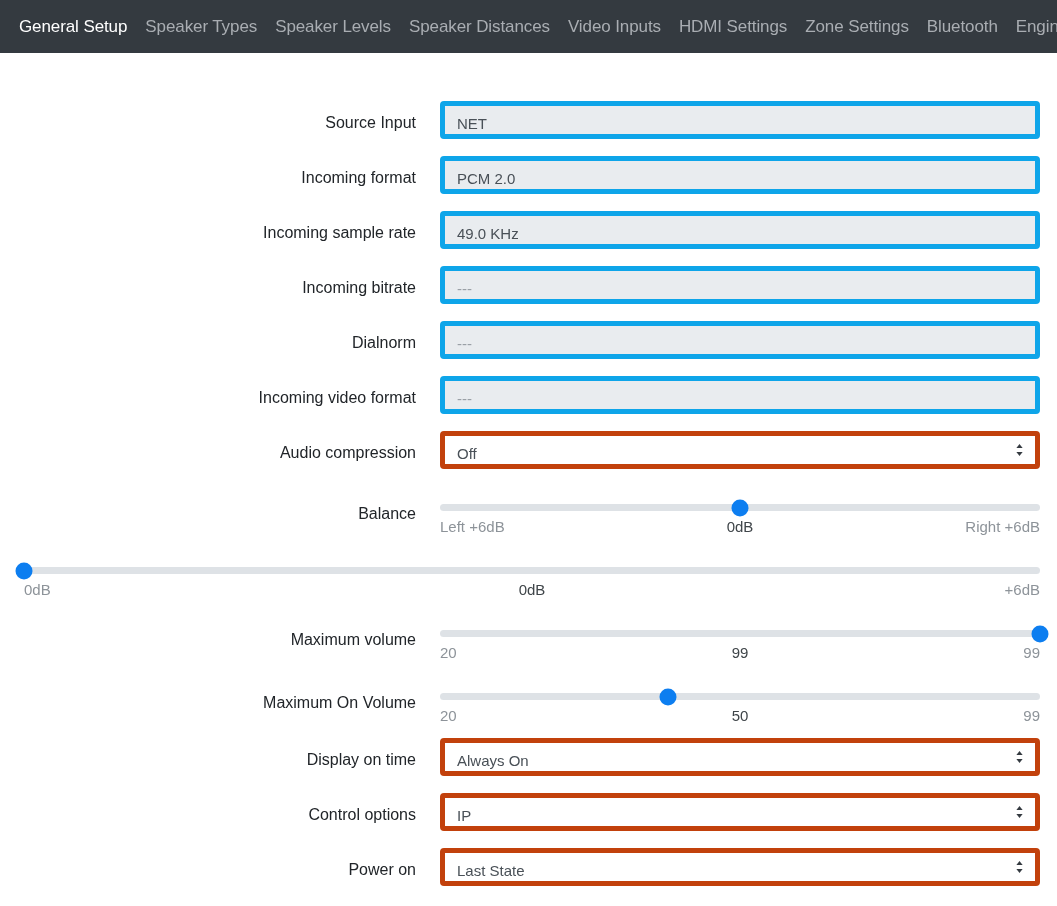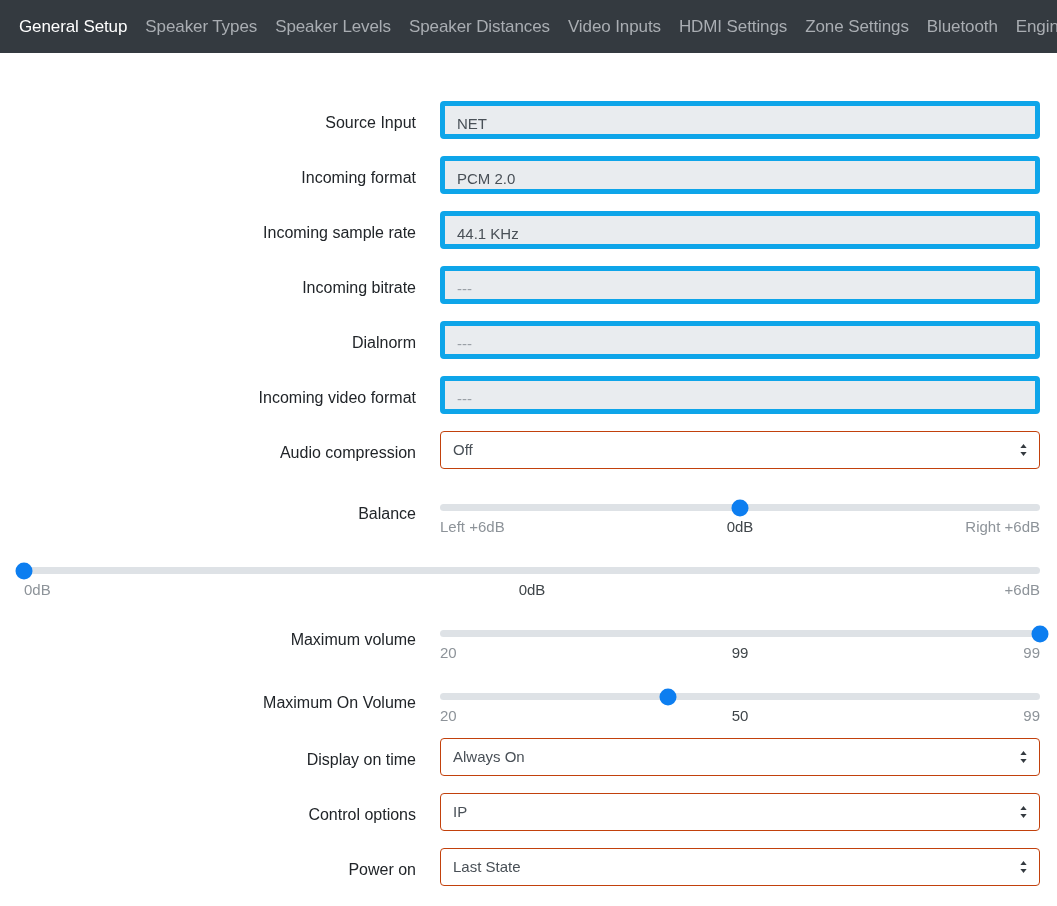--- a/index.html
+++ b/index.html
@@ -67,21 +67,21 @@
     padding: 0 12px;
     line-height: 36px;
     width: 100%;
   }
   .static-field.muted { color: #9aa0a6; }
 
   
   .select-field {
     height: 38px;
     background: #ffffff;
-    border: 1px solid #c2410c;
+    border: 5px solid #c2410c;
     border-radius: 4px;
     font-size: 15px;
     color: #495057;
     padding: 0 12px;
     line-height: 36px;
     width: 100%;
     position: relative;
   }
   .select-arrow {
     position: absolute;
@@ -155,21 +155,21 @@
   <div class="row row-input">
     <div class="label-cell">Incoming format</div>
     <div class="field-cell">
       <div class="static-field">PCM 2.0</div>
     </div>
   </div>
 
   <div class="row row-input">
     <div class="label-cell">Incoming sample rate</div>
     <div class="field-cell">
-      <div class="static-field">44.1 KHz</div>
+      <div class="static-field">49.0 KHz</div>
     </div>
   </div>
 
   <div class="row row-input">
     <div class="label-cell">Incoming bitrate</div>
     <div class="field-cell">
       <div class="static-field muted">---</div>
     </div>
   </div>
 

